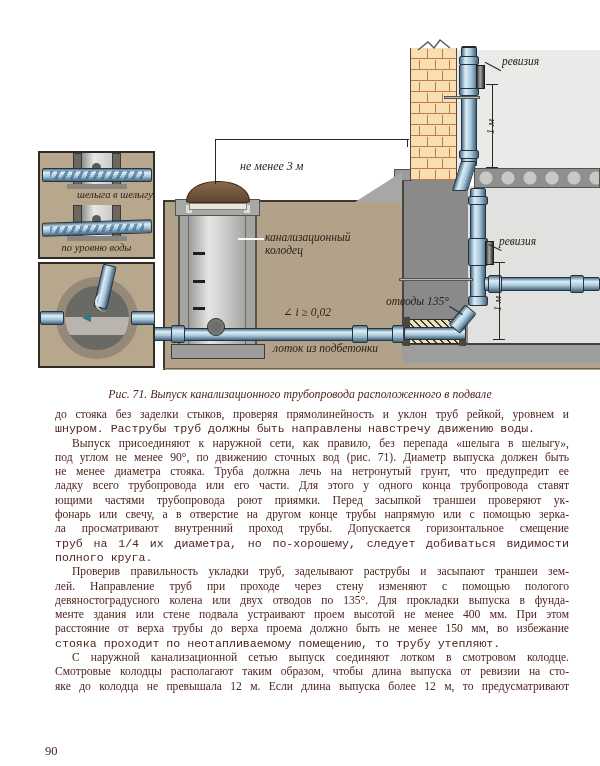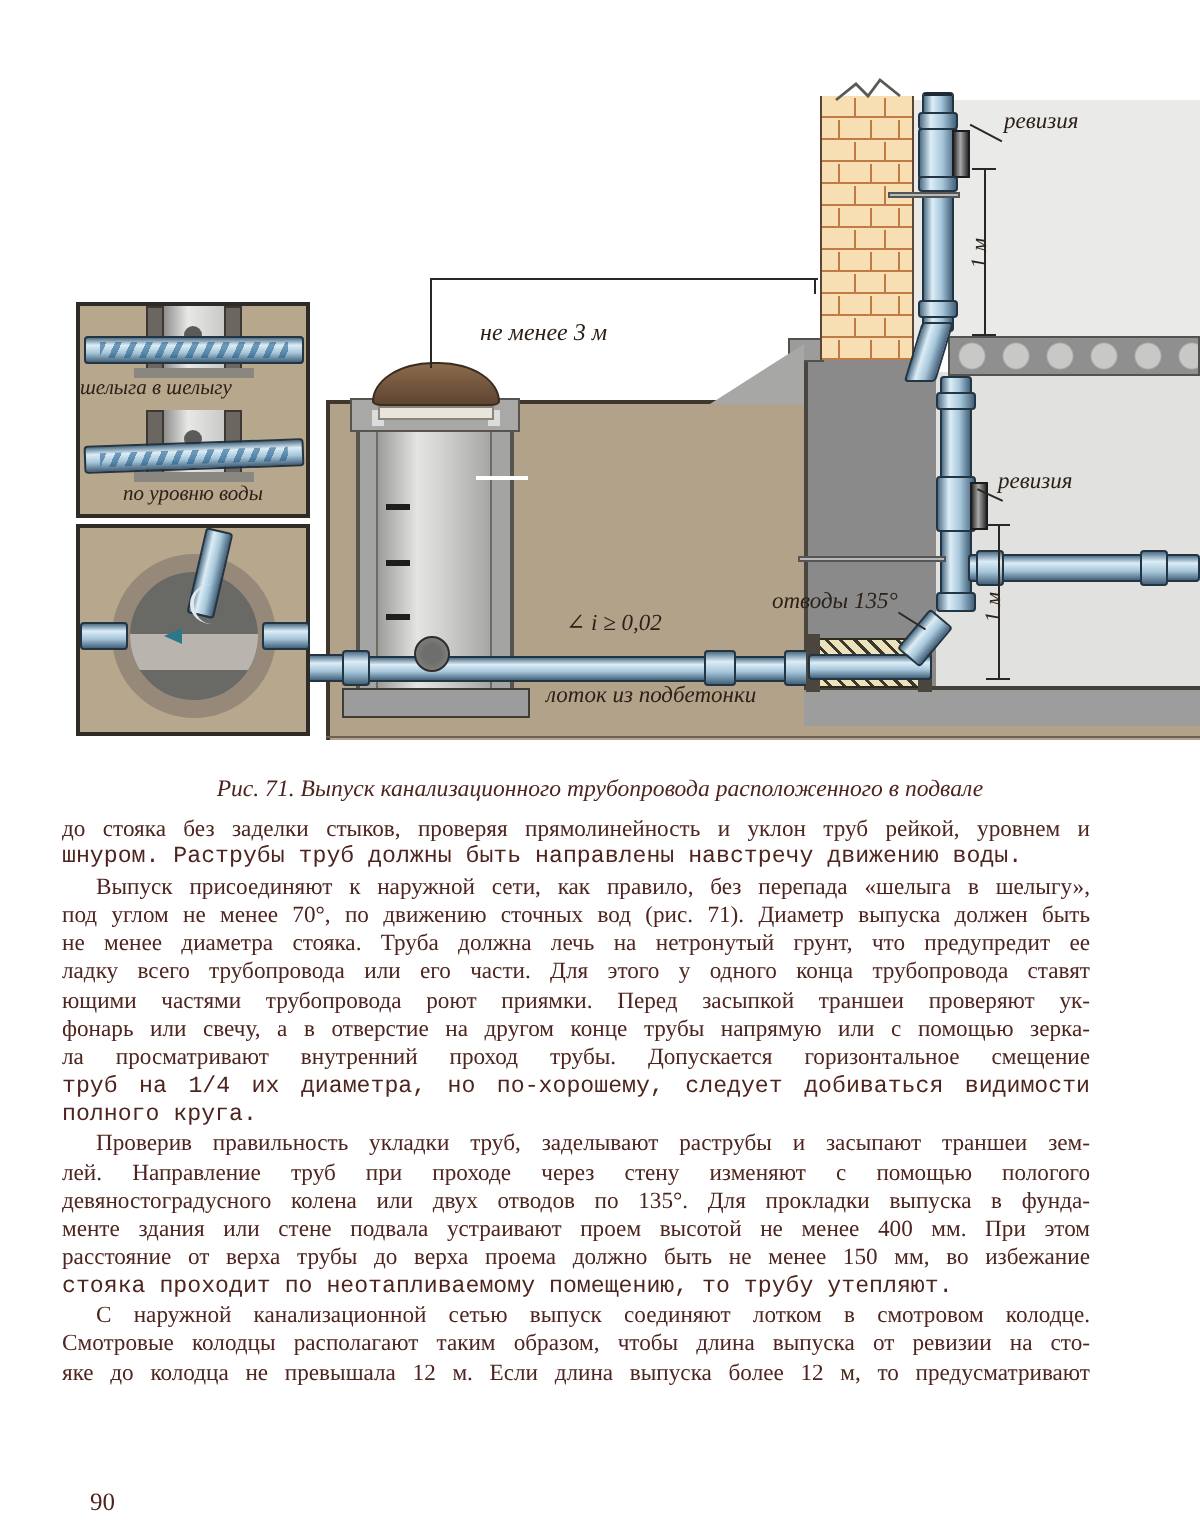--- a/index.html
+++ b/index.html
@@ -16,21 +16,21 @@
   .flange{position:absolute;background:linear-gradient(90deg,#2e2e2e,#a9a9a9 45%,#2e2e2e);border:1px solid #1c1c1c;box-sizing:border-box;}
   .dimline{position:absolute;border-left:1.3px solid #2b2722;}
   .rot{transform:rotate(-90deg);}
   .box{position:absolute;background:#b7a78d;border:2px solid #2f2b26;box-sizing:border-box;}
   .wallbar{position:absolute;background:#6b6760;border:1px solid #3c3833;box-sizing:border-box;}
   .shaft{position:absolute;background:linear-gradient(90deg,#8f8f8d,#e8e8e6 40%,#c9c9c7);}
   .leader{position:absolute;border-top:1.2px solid #2b2722;}
   
   .caption{position:absolute;left:0;top:387px;width:600px;text-align:center;
            font-style:italic;font-size:11.8px;color:#4e241e;}
-  .bodytext{position:absolute;left:31px;top:408px;width:514px;font-size:11.6px;
+  .bodytext{position:absolute;left:55px;top:408px;width:514px;font-size:11.6px;
             line-height:14.3px;color:#4e241e;overflow:hidden;}
   .tl{text-align:justify;text-align-last:justify;white-space:normal;}
   .tl.end{text-align-last:left;font-family:Liberation Mono, monospace;}
   .tl.ind{text-indent:17px;}
   .pageno{position:absolute;left:45px;top:744px;font-size:12.5px;color:#4e241e;}
 </style>
 </head>
 <body>
 
 <div class="page">
@@ -153,30 +153,31 @@
 
     <div class="dimline" style="left:499px;top:262px;height:78px;"></div>
     <div class="abs" style="left:493px;top:262px;width:12px;border-top:1.2px solid #2b2722;"></div>
     <div class="abs" style="left:493px;top:339px;width:12px;border-top:1.2px solid #2b2722;"></div>
     <div class="lbl rot" style="left:484px;top:292px;width:26px;font-size:11px;">1 м</div>
 
     <div class="lbl" style="left:386px;top:295px;">отводы 135°</div>
     <div class="leader" style="left:448px;top:310px;width:16px;transform:rotate(32deg);"></div>
     <div class="lbl" style="left:283px;top:306px;">∠ i ≥ 0,02</div>
     <div class="lbl" style="left:273px;top:342px;">лоток из подбетонки</div>
+    <div class="lbl" style="left:265px;top:231px;width:104px;">канализационный колодец</div>
 
     <div class="box" style="left:38px;top:151px;width:117px;height:108px;">
       <div class="wallbar" style="left:33px;top:0;width:9px;height:33px;"></div>
       <div class="wallbar" style="left:72px;top:0;width:9px;height:33px;"></div>
       <div class="shaft" style="left:42px;top:0;width:30px;height:33px;"></div>
       <div class="abs" style="left:52px;top:10px;width:9px;height:9px;border-radius:50%;background:#5b5b59;"></div>
       <div class="abs" style="left:27px;top:31px;width:60px;height:5px;background:#8a8680;"></div>
       <div class="pipeH" style="left:2px;top:15px;width:110px;height:14px;"></div>
       <div class="abs" style="left:10px;top:18px;width:94px;height:8px;background-image:repeating-linear-gradient(115deg,rgba(25,85,135,0.55) 0 3px,transparent 3px 7px);"></div>
-      <div class="lbl" style="left:0;top:36px;width:113px;text-align:left;font-size:10.5px;">шелыга в шелыгу</div>
+      <div class="lbl" style="left:0;top:36px;width:113px;text-align:right;font-size:10.5px;">шелыга в шелыгу</div>
       <div class="wallbar" style="left:33px;top:52px;width:9px;height:33px;"></div>
       <div class="wallbar" style="left:72px;top:52px;width:9px;height:33px;"></div>
       <div class="shaft" style="left:42px;top:52px;width:30px;height:33px;"></div>
       <div class="abs" style="left:52px;top:62px;width:9px;height:9px;border-radius:50%;background:#5b5b59;"></div>
       <div class="abs" style="left:27px;top:83px;width:60px;height:5px;background:#8a8680;"></div>
       <div class="pipeH" style="left:2px;top:68px;width:110px;height:14px;transform:rotate(-2deg);"></div>
       <div class="abs" style="left:10px;top:72px;width:94px;height:7px;transform:rotate(-2deg);background-image:repeating-linear-gradient(115deg,rgba(25,85,135,0.55) 0 3px,transparent 3px 7px);"></div>
       <div class="lbl" style="left:0;top:89px;width:113px;text-align:center;font-size:10.5px;">по уровню воды</div>
     </div>
 
@@ -191,21 +192,21 @@
       <div class="abs" style="left:42px;top:50px;width:0;height:0;border-top:4px solid transparent;border-bottom:4px solid transparent;border-right:9px solid #2a7888;"></div>
     </div>
   </div>
 
   <div class="caption">Рис. 71. Выпуск канализационного трубопровода расположенного в подвале</div>
 
   <div class="bodytext" id="bodytext">
       <div class="tl">до стояка без заделки стыков, проверяя прямолинейность и уклон труб рейкой, уровнем и</div>
       <div class="tl end">шнуром. Раструбы труб должны быть направлены навстречу движению воды.</div>
       <div class="tl ind">Выпуск присоединяют к наружной сети, как правило, без перепада «шелыга в шелыгу»,</div>
-      <div class="tl">под углом не менее 70°, по движению сточных вод (рис. 71). Диаметр выпуска должен быть</div>
+      <div class="tl">под углом не менее 90°, по движению сточных вод (рис. 71). Диаметр выпуска должен быть</div>
       <div class="tl">не менее диаметра стояка. Труба должна лечь на нетронутый грунт, что предупредит ее</div>
       <div class="tl">ладку всего трубопровода или его части. Для этого у одного конца трубопровода ставят</div>
       <div class="tl">ющими частями трубопровода роют приямки. Перед засыпкой траншеи проверяют ук-</div>
       <div class="tl">фонарь или свечу, а в отверстие на другом конце трубы напрямую или с помощью зерка-</div>
       <div class="tl">ла просматривают внутренний проход трубы. Допускается горизонтальное смещение</div>
       <div class="tl end">труб на 1/4 их диаметра, но по-хорошему, следует добиваться видимости полного круга.</div>
       <div class="tl ind">Проверив правильность укладки труб, заделывают раструбы и засыпают траншеи зем-</div>
       <div class="tl">лей. Направление труб при проходе через стену изменяют с помощью пологого</div>
       <div class="tl">девяностоградусного колена или двух отводов по 135°. Для прокладки выпуска в фунда-</div>
       <div class="tl">менте здания или стене подвала устраивают проем высотой не менее 400 мм. При этом</div>

